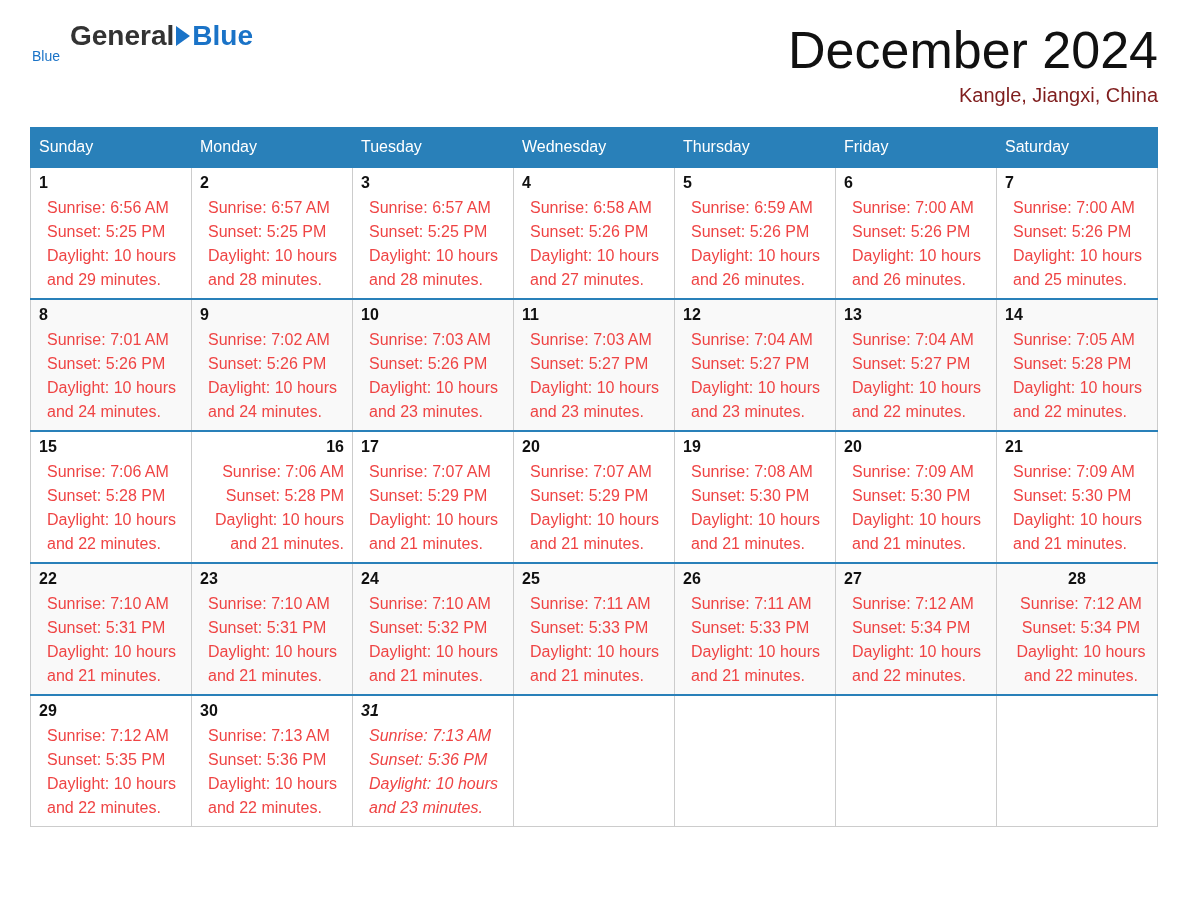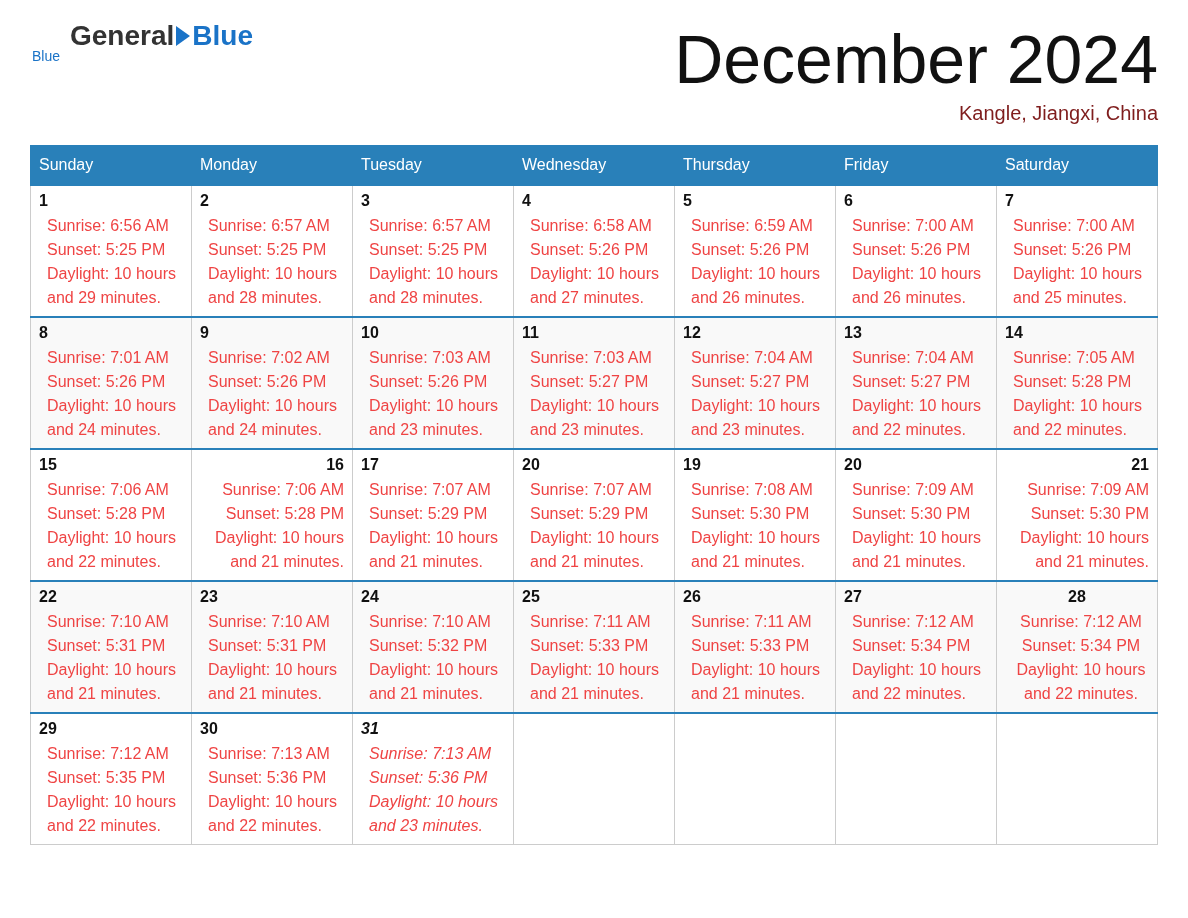--- a/index.html
+++ b/index.html
@@ -33,21 +33,21 @@
       width: 0;
       height: 0;
       border-left: 14px solid #1a73c7;
       border-top: 10px solid transparent;
       border-bottom: 10px solid transparent;
       margin: 0 2px;
       display: inline-block;
     }
     .logo-subtitle { color: #1a73c7; font-size: 14px; margin-top: -4px; margin-left: 2px; }
     .title-area { text-align: right; }
-    .month-title { font-size: 68px; font-weight: 300; color: #111; }
+    .month-title { font-size: 52px; font-weight: 300; color: #111; }
     .location { font-size: 20px; color: #7f1d1d; margin-top: 4px; }
     table {
       width: 100%;
       border-collapse: collapse;
       table-layout: fixed;
     }
     thead tr th {
       background-color: #2980b9;
       color: #fff;
       padding: 10px 8px;
@@ -296,21 +296,21 @@
         </td>
         <td style="border-top: 2px solid rgb(41, 128, 185);">
           <div class="day-number">20</div>
         <div class="day-info">
           Sunrise: 7:09 AM<br>
           Sunset: 5:30 PM<br>
           Daylight: 10 hours<br>
           and 21 minutes.
         </div>
         </td>
-        <td style="border-top: 2px solid rgb(41, 128, 185); text-align: right;">
+        <td style="border-top: 2px solid rgb(41, 128, 185);">
           <div class="day-number">21</div>
         <div class="day-info">
           Sunrise: 7:09 AM<br>
           Sunset: 5:30 PM<br>
           Daylight: 10 hours<br>
           and 21 minutes.
         </div>
         </td>
       </tr>
       <tr>

